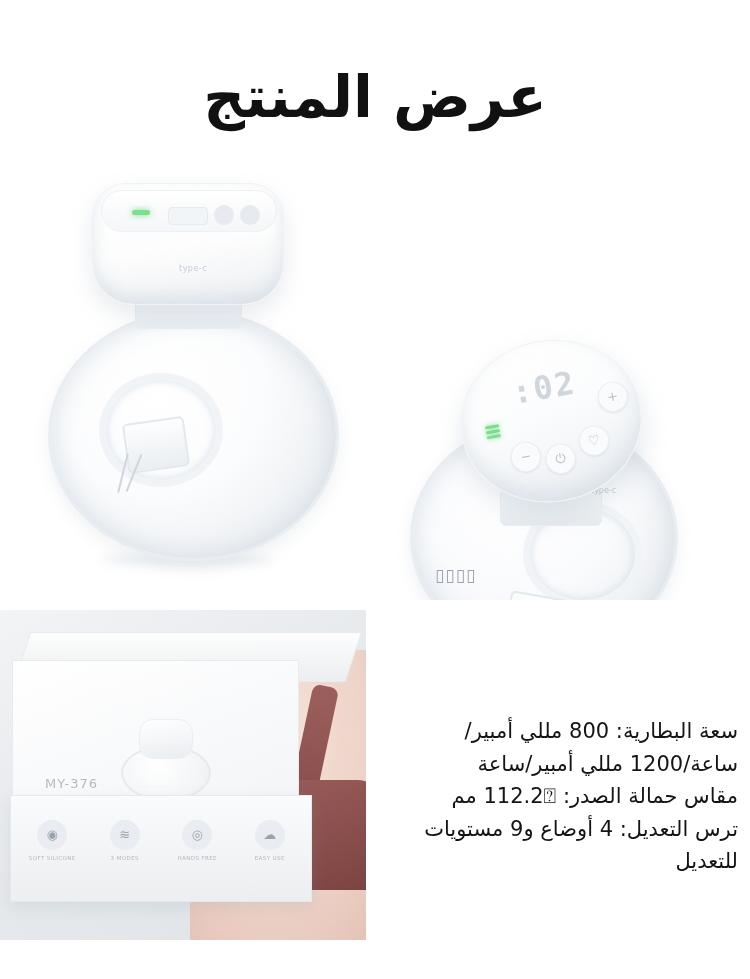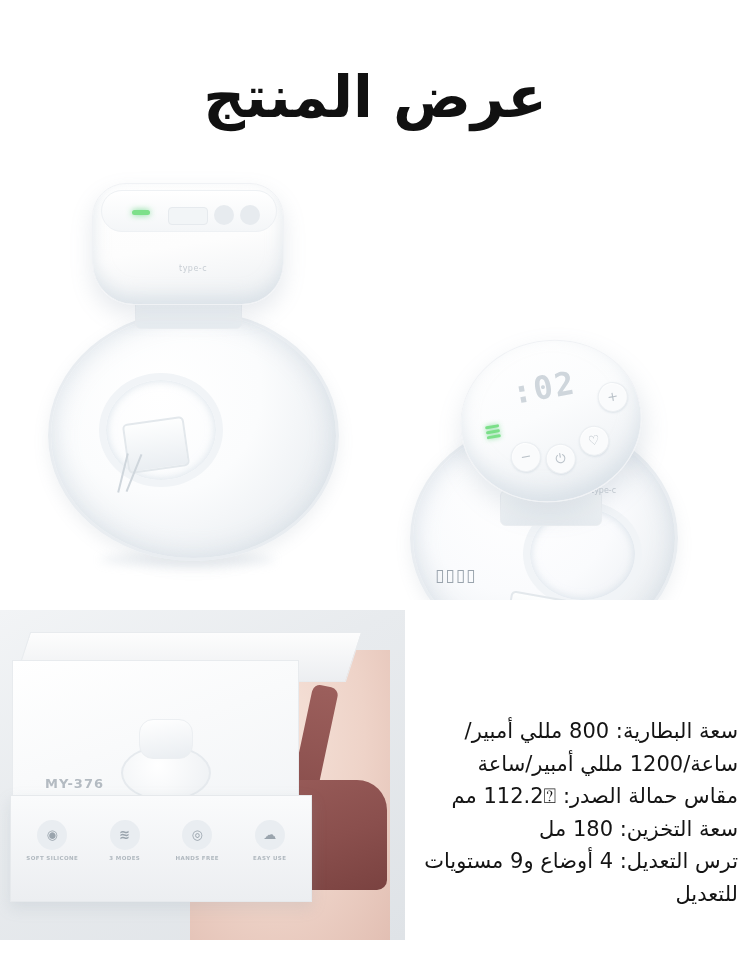--- a/index.html
+++ b/index.html
@@ -303,25 +303,24 @@
     top: 600px;
     left: 0;
     width: 750px;
     height: 379px;
     background: #ffffff;
   }
   .box-photo {
     position: absolute;
     left: 0;
     top: 10px;
-    width: 405px;
+    width: 366px;
     height: 330px;
     background: linear-gradient(150deg, #f2f4f6 0%, #e8ebee 40%, #dfe3e7 100%);
     overflow: hidden;
-    font-weight: bold;
   }
   .box-top {
     position: absolute;
     left: 22px;
     top: 22px;
     width: 330px;
     height: 48px;
     background: linear-gradient(180deg, #fdfdfd, #eceef1);
     transform: skewX(-18deg);
     border: 1px solid #e8ebee;
@@ -551,16 +550,15 @@
       <div class="box-icon">
         <div class="circ">☁</div>
         <div class="cap">EASY USE</div>
       </div>
     </div>
   </div>
 
   <div class="specs">
     <div>سعة البطارية: 800 مللي أمبير/ساعة/1200 مللي أمبير/ساعة</div>
     <div>مقاس حمالة الصدر: 112.2⍰ مم</div>
-    <div>سعة التخزين: 180 مل</div>
     <div>ترس التعديل: 4 أوضاع و9 مستويات للتعديل</div>
   </div>
 </div>
 
 </body></html>

